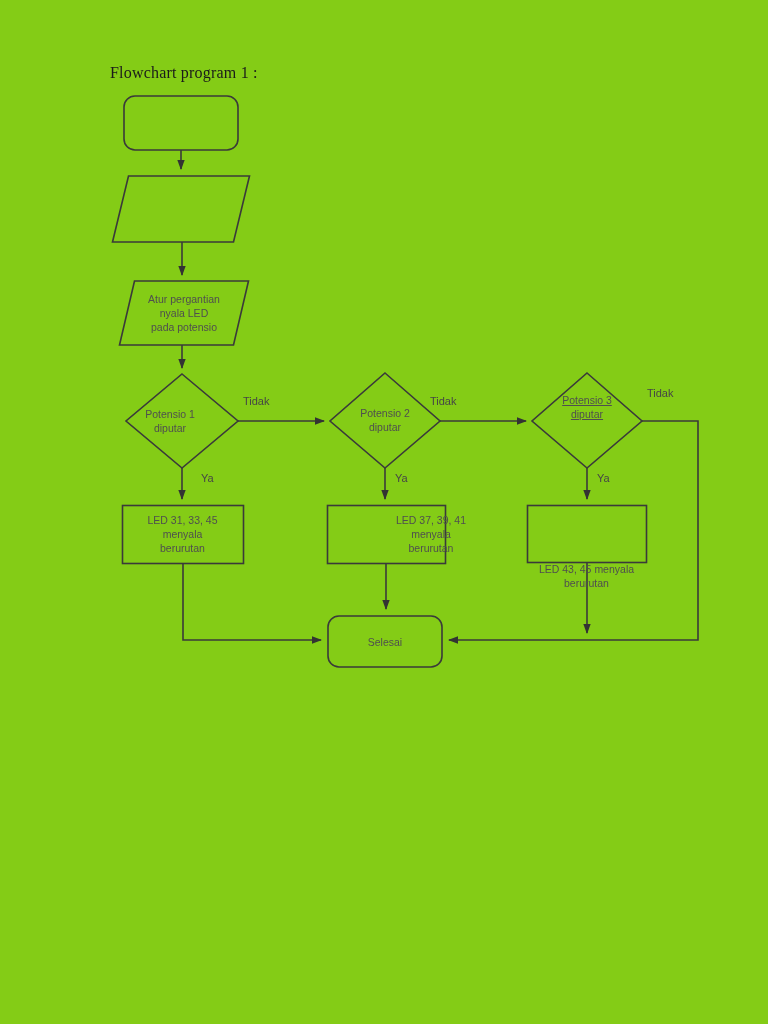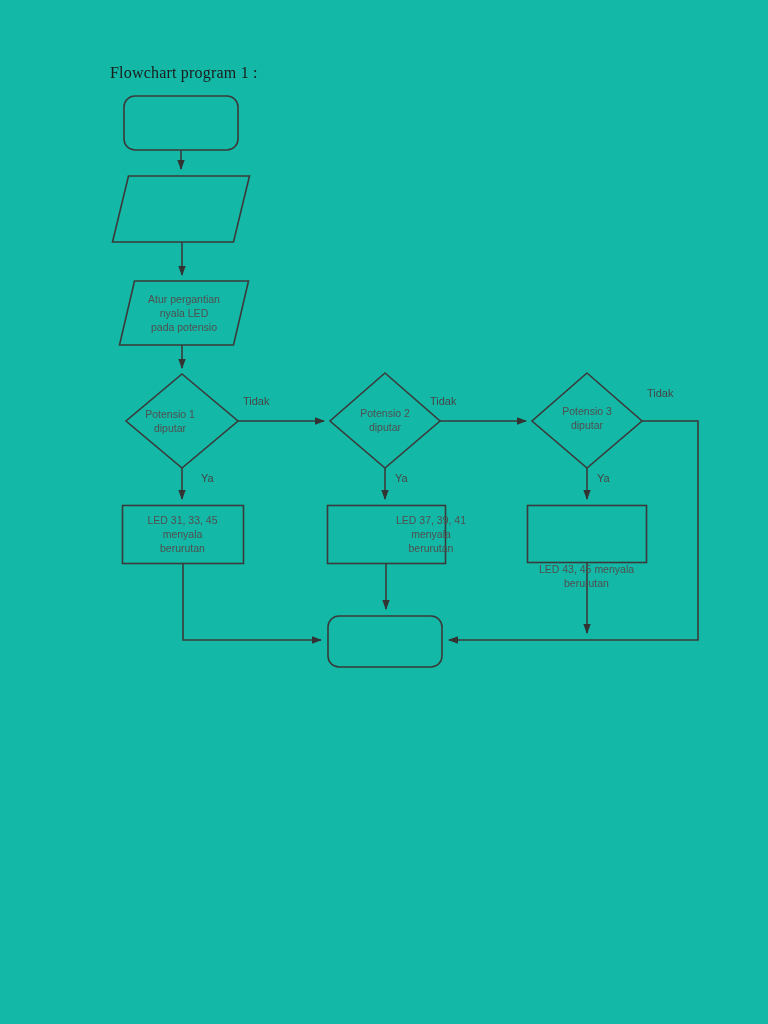--- a/index.html
+++ b/index.html
@@ -4,21 +4,21 @@
 <style>
   html, body {
     margin: 0;
     padding: 0;
     background: #ffffff;
   }
   .page {
     position: relative;
     width: 768px;
     height: 1024px;
-    background: #14b8a6;
+    background: #84cc16;
     overflow: hidden;
     font-family: "Liberation Sans", sans-serif;
   }
   .doc-title {
     position: absolute;
     left: 110px;
     top: 64px;
     font-family: "Liberation Serif", serif;
     font-size: 16px;
     color: #1b1b1b;
@@ -92,30 +92,31 @@
     </g>
   </svg>
 
   <div class="node-label" style="left:118px; top:281px; width:132px; height:64px;">Atur pergantian
 nyala LED
 pada potensio</div>
   <div class="node-label" style="left:114px; top:375px; width:112px; height:92px;">Potensio 1
 diputar</div>
   <div class="node-label" style="left:330px; top:374px; width:110px; height:92px;">Potensio 2
 diputar</div>
-  <div class="node-label" style="left:532px; top:372px; width:110px; height:92px;">Potensio 3
+  <div class="node-label" style="left:532px; top:361px; width:110px; height:92px;text-decoration:underline;">Potensio 3
 diputar</div>
   <div class="node-label" style="left:122px; top:505px; width:121px; height:58px;">LED 31, 33, 45
 menyala
 berurutan</div>
   <div class="node-label" style="left:327px; top:505px; width:118px; height:58px;margin-left:45px;">LED 37, 39, 41
 menyala
 berurutan</div>
   <div class="node-label" style="left:527px; top:517px; width:119px; height:57px;margin-top:30px;">LED 43, 45 menyala
 berurutan</div>
+  <div class="node-label" style="left:328px; top:616px; width:114px; height:51px;">Selesai</div>
 
   <span class="edge-label" style="left:243px; top:395px;">Tidak</span>
   <span class="edge-label" style="left:430px; top:395px;">Tidak</span>
   <span class="edge-label" style="left:647px; top:387px;">Tidak</span>
   <span class="edge-label" style="left:201px; top:472px;">Ya</span>
   <span class="edge-label" style="left:395px; top:472px;">Ya</span>
   <span class="edge-label" style="left:597px; top:472px;">Ya</span>
 
 </div>
 

